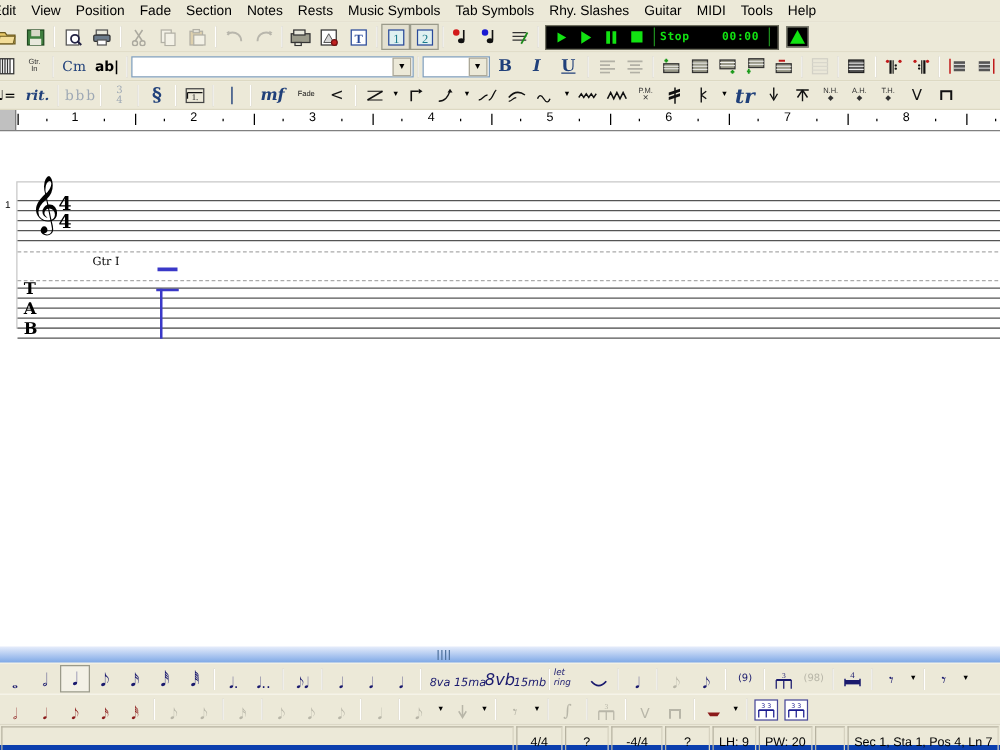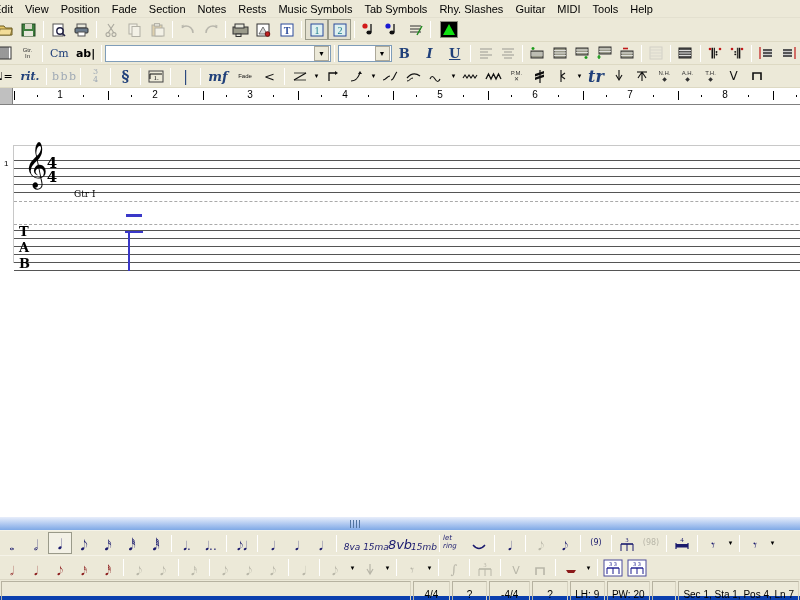--- a/index.html
+++ b/index.html
@@ -336,20 +336,41 @@
     <div class="tbtn">
       <svg width="16" height="14" viewBox="0 0 16 14">
           <line x1="2" y1="3" x2="13" y2="3" stroke="#333"></line>
           <line x1="2" y1="6" x2="13" y2="6" stroke="#333"></line>
           <line x1="2" y1="9" x2="13" y2="9" stroke="#333"></line>
           <path d="M9 12l5-9" stroke="#1a8a1a" stroke-width="1.4"></path>
         </svg>
     </div>
     <div class="sep"></div>
 
+    <div class="playpanel">
+      <div class="pbtn">
+        <span class="tri small"></span>
+      </div>
+      <div class="pbtn">
+        <span class="tri"></span>
+      </div>
+      <div class="pbtn">
+        <span class="bar2">
+            <i></i>
+            <i></i>
+          </span>
+      </div>
+      <div class="pbtn">
+        <span class="sq"></span>
+      </div>
+      <div class="pdiv"></div>
+      <span class="pstat">Stop</span>
+      <span class="ptime">00:00</span>
+      <div class="pdiv" style="margin-left:8px"></div>
+    </div>
     <div class="metro">
       <span class="mt"></span>
     </div>
   </div>
 
   <div class="toolbar tb2">
     <div class="tbtn" style="margin-left:-6px">
       <svg width="13" height="14" viewBox="0 0 13 14">
           <rect x="1" y="1" width="11" height="12" fill="#fff" stroke="#333"></rect>
           <line x1="3" y1="1" x2="3" y2="13" stroke="#333"></line>
@@ -693,21 +714,21 @@
 
       <div class="clef" style="left:10px; top:-2px;">𝄞</div>
 
       <div class="timesig" style="left:30px; top:11px; width:16px;">
         <span>4</span><br>
         <span>4</span>
       </div>
 
       <div class="dashline" style="left:0px; top:55px;  width:1010px;"></div>
       <div class="dashline" style="left:0px; top:78px;  width:1010px;"></div>
-      <div class="gtrlabel" style="left:60px; top:43px;">Gtr I</div>
+      <div class="gtrlabel" style="left:60px; top:59px;">Gtr I</div>
 
       <div class="staffline" style="left:0px; top:84px;  width:1010px;"></div>
       <div class="staffline" style="left:0px; top:92px;  width:1010px;"></div>
       <div class="staffline" style="left:0px; top:100px; width:1010px;"></div>
       <div class="staffline" style="left:0px; top:108px; width:1010px;"></div>
       <div class="staffline" style="left:0px; top:116px; width:1010px;"></div>
       <div class="staffline" style="left:0px; top:124px; width:1010px;"></div>
 
       <div class="tabletter" style="left:5px;  top:78px;">T</div>
       <div class="tabletter" style="left:5px;  top:94px;">A</div>

